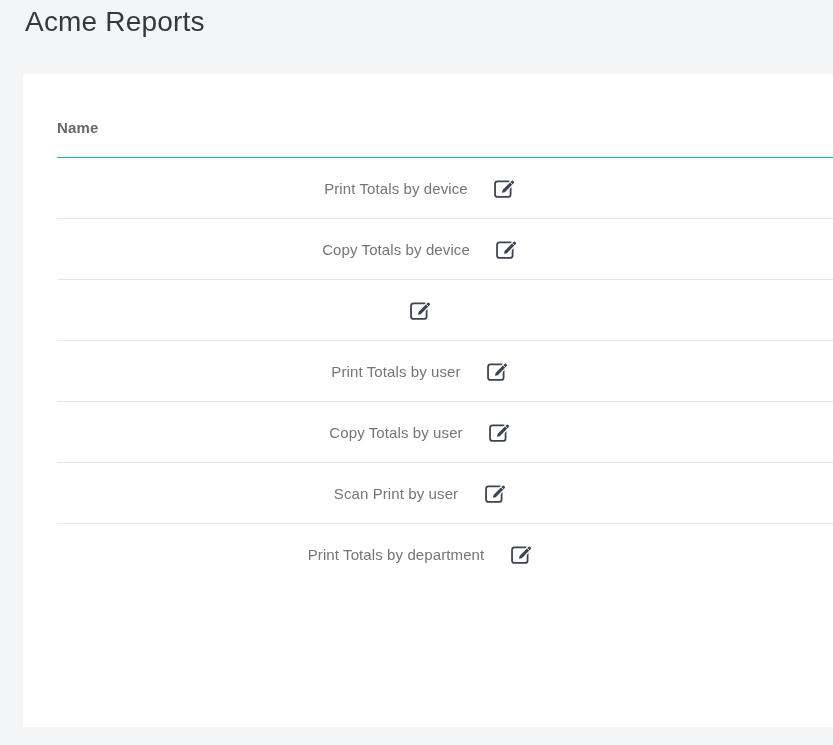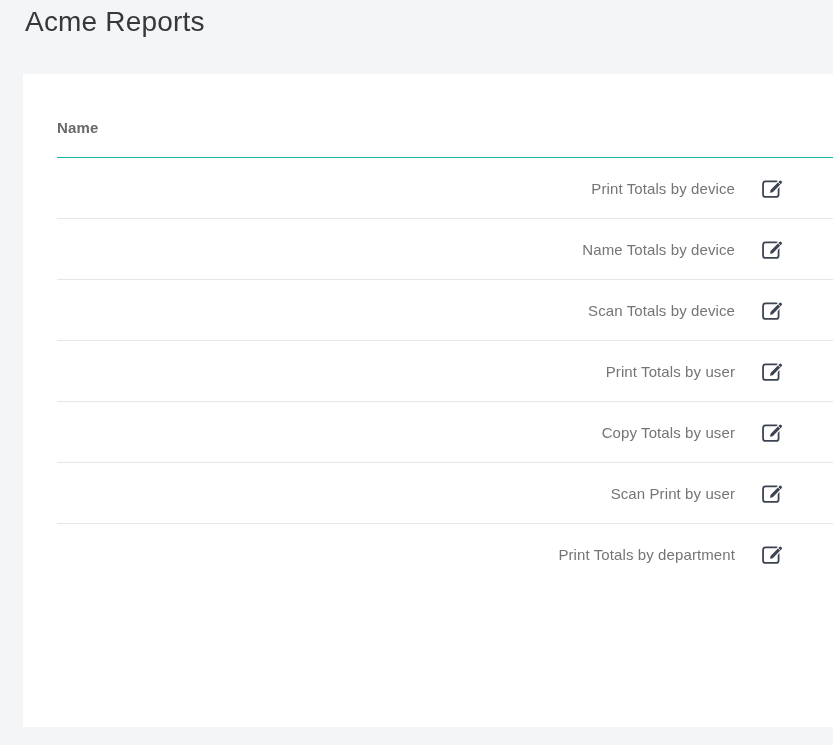--- a/index.html
+++ b/index.html
@@ -49,21 +49,21 @@
   .col-name {
     font-size: 15px;
     font-weight: 700;
     color: #696969;
     letter-spacing: 0.2px;
   }
   .row {
     height: 60px;
     display: flex;
     align-items: center;
-    justify-content: flex-end;
+    justify-content: center;
     border-bottom: 1px solid #e6e6e6;
     gap: 26px;
   }
   .rows .row:last-child {
     border-bottom: none;
   }
   .row-label {
     font-size: 15px;
     color: #757575;
     letter-spacing: 0.1px;
@@ -103,33 +103,32 @@
             <svg viewBox="0 0 20 20" width="21" height="21" aria-hidden="true">
               <rect x="1" y="3.2" width="14.8" height="14.8" rx="2.4" fill="none" stroke="#3d4451" stroke-width="1.7"></rect>
               <path d="M7.64 13.96 L8.14 11.34 L16.54 2.94 A1.5 1.5 0 0 1 18.66 5.06 L10.26 13.46 Z" fill="#ffffff" stroke="#ffffff" stroke-width="2.4" stroke-linejoin="round"></path>
               <path d="M7.64 13.96 L8.14 11.34 L16.54 2.94 A1.5 1.5 0 0 1 18.66 5.06 L10.26 13.46 Z" fill="#3d4451"></path>
               <path d="M15.3 4.0 L17.6 6.3" stroke="#ffffff" stroke-width="0.9"></path>
             </svg>
           </button>
         </div>
 
         <div class="row">
-          <span class="row-label">Name Totals by device</span>
+          <span class="row-label">Copy Totals by device</span>
           <button class="edit-btn">
             <svg viewBox="0 0 20 20" width="21" height="21" aria-hidden="true">
               <rect x="1" y="3.2" width="14.8" height="14.8" rx="2.4" fill="none" stroke="#3d4451" stroke-width="1.7"></rect>
               <path d="M7.64 13.96 L8.14 11.34 L16.54 2.94 A1.5 1.5 0 0 1 18.66 5.06 L10.26 13.46 Z" fill="#ffffff" stroke="#ffffff" stroke-width="2.4" stroke-linejoin="round"></path>
               <path d="M7.64 13.96 L8.14 11.34 L16.54 2.94 A1.5 1.5 0 0 1 18.66 5.06 L10.26 13.46 Z" fill="#3d4451"></path>
               <path d="M15.3 4.0 L17.6 6.3" stroke="#ffffff" stroke-width="0.9"></path>
             </svg>
           </button>
         </div>
 
         <div class="row">
-          <span class="row-label">Scan Totals by device</span>
           <button class="edit-btn">
             <svg viewBox="0 0 20 20" width="21" height="21" aria-hidden="true">
               <rect x="1" y="3.2" width="14.8" height="14.8" rx="2.4" fill="none" stroke="#3d4451" stroke-width="1.7"></rect>
               <path d="M7.64 13.96 L8.14 11.34 L16.54 2.94 A1.5 1.5 0 0 1 18.66 5.06 L10.26 13.46 Z" fill="#ffffff" stroke="#ffffff" stroke-width="2.4" stroke-linejoin="round"></path>
               <path d="M7.64 13.96 L8.14 11.34 L16.54 2.94 A1.5 1.5 0 0 1 18.66 5.06 L10.26 13.46 Z" fill="#3d4451"></path>
               <path d="M15.3 4.0 L17.6 6.3" stroke="#ffffff" stroke-width="0.9"></path>
             </svg>
           </button>
         </div>
 

